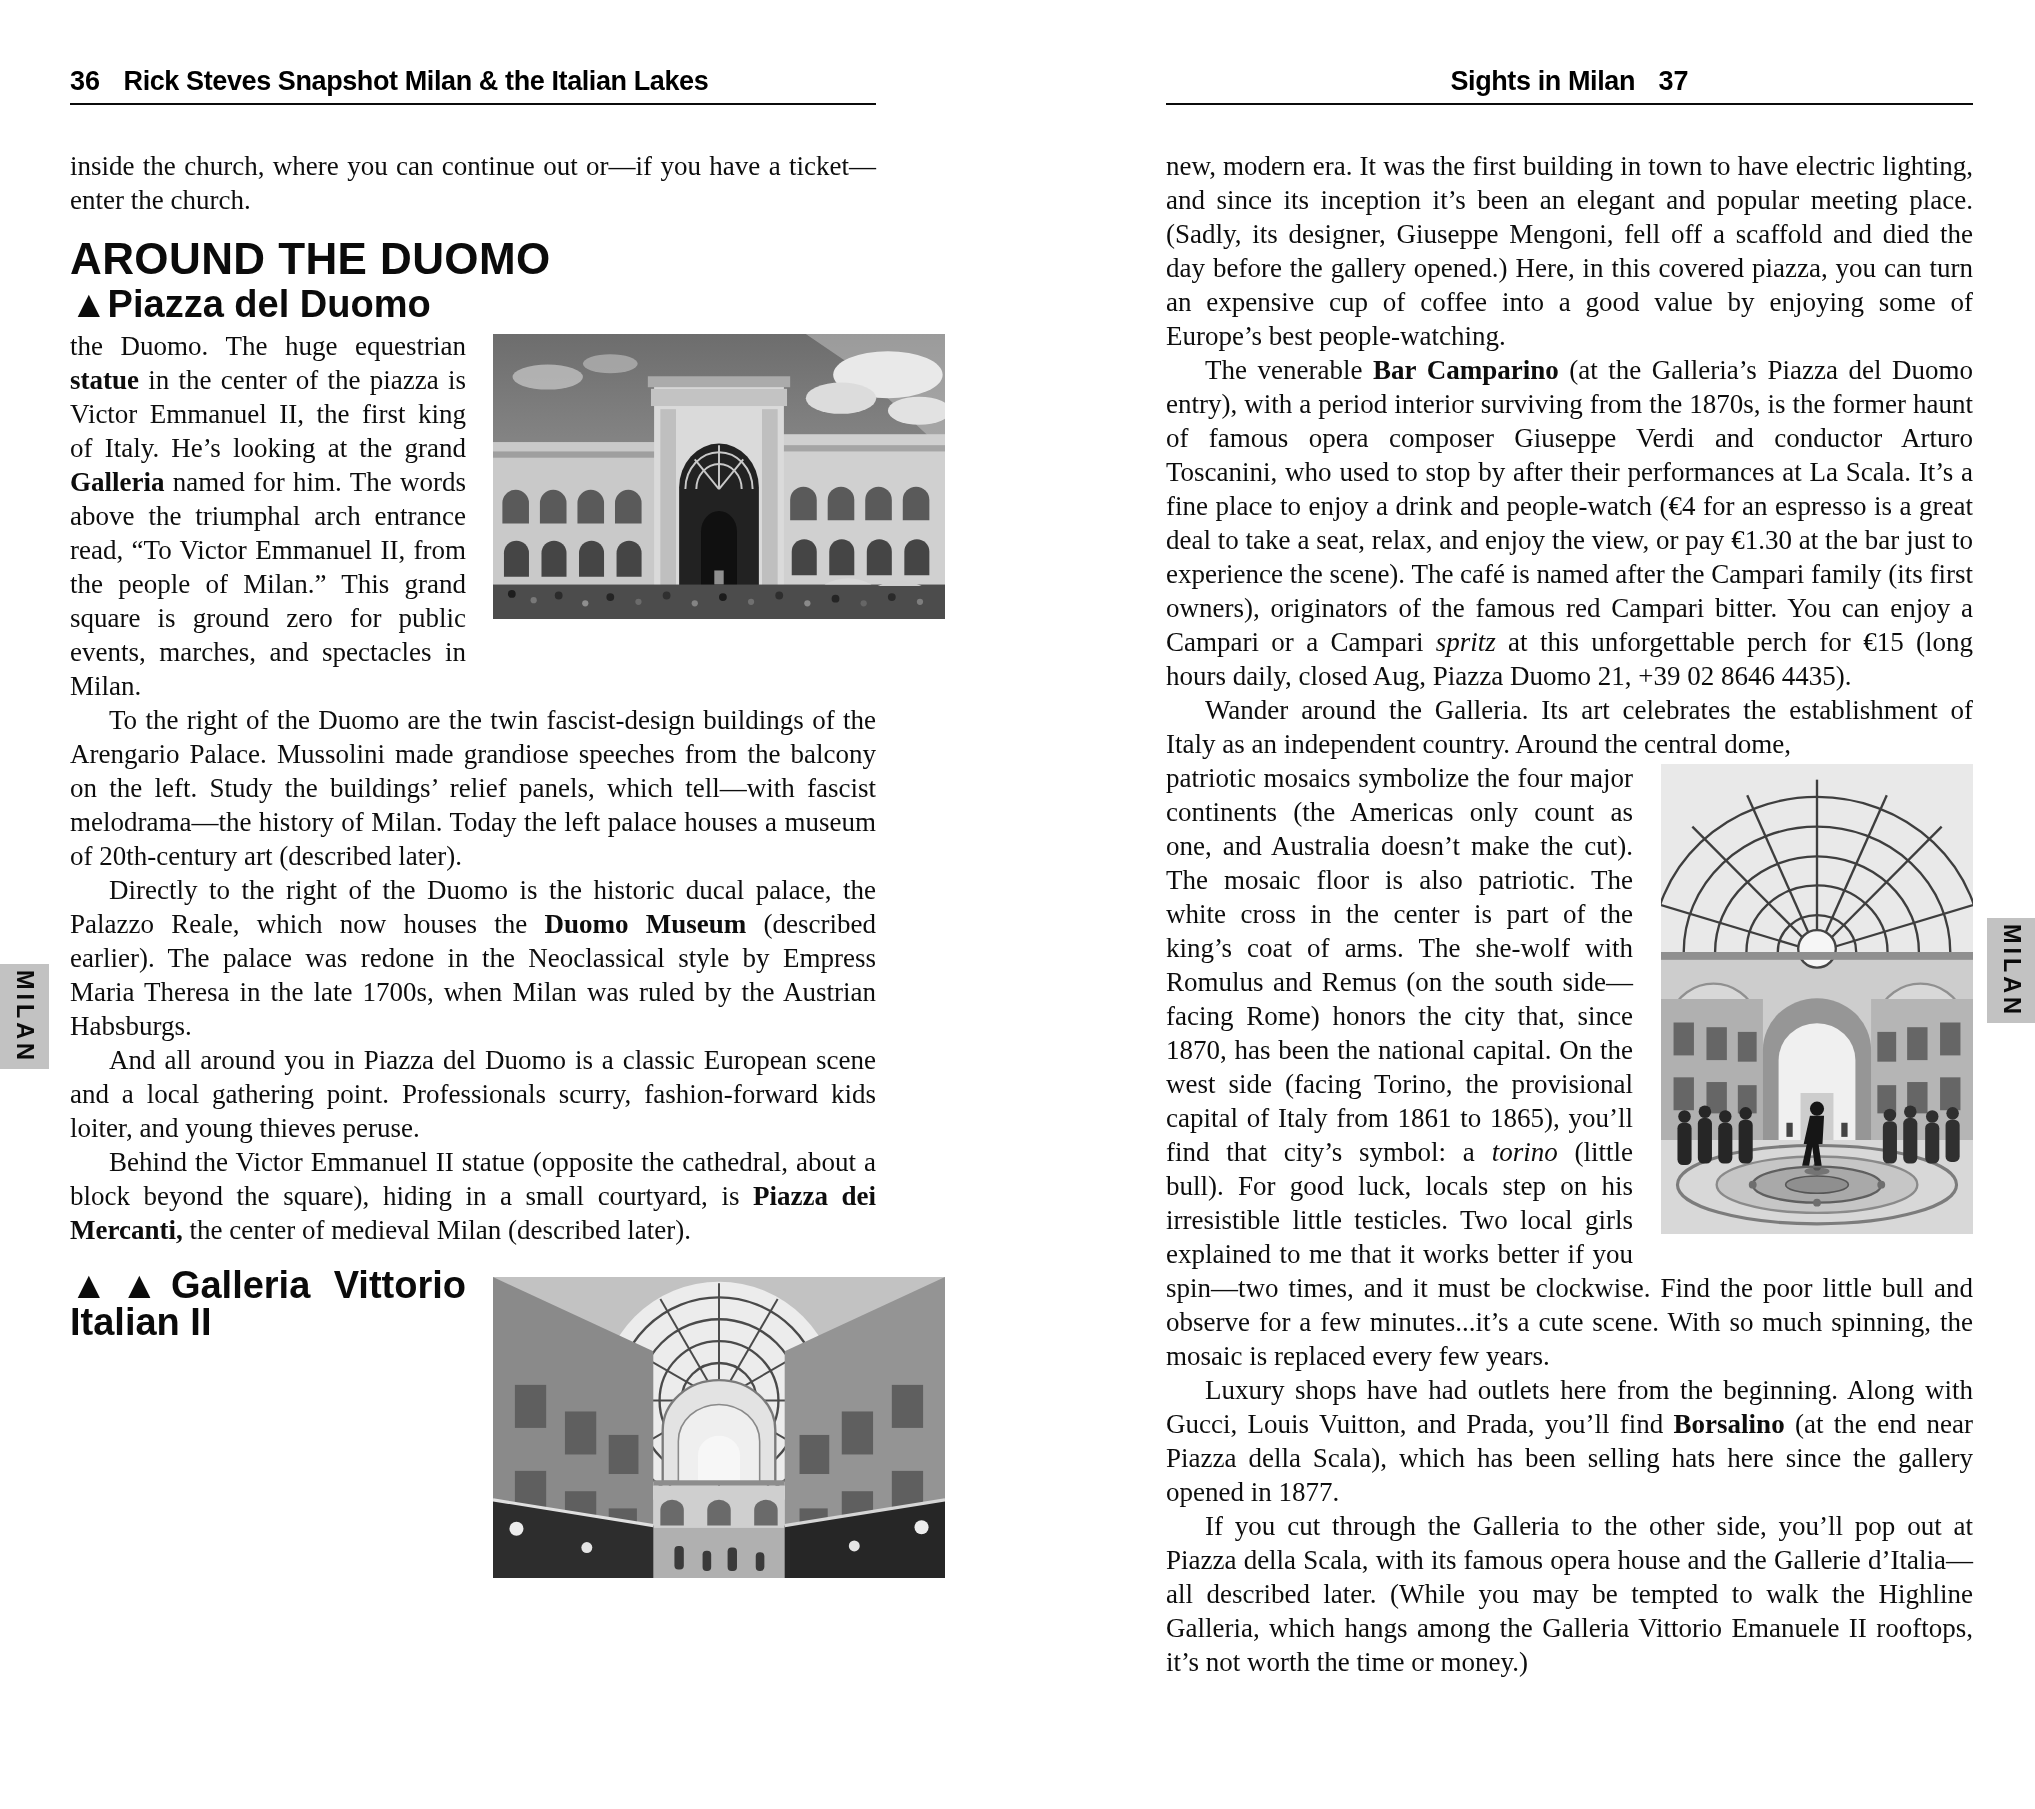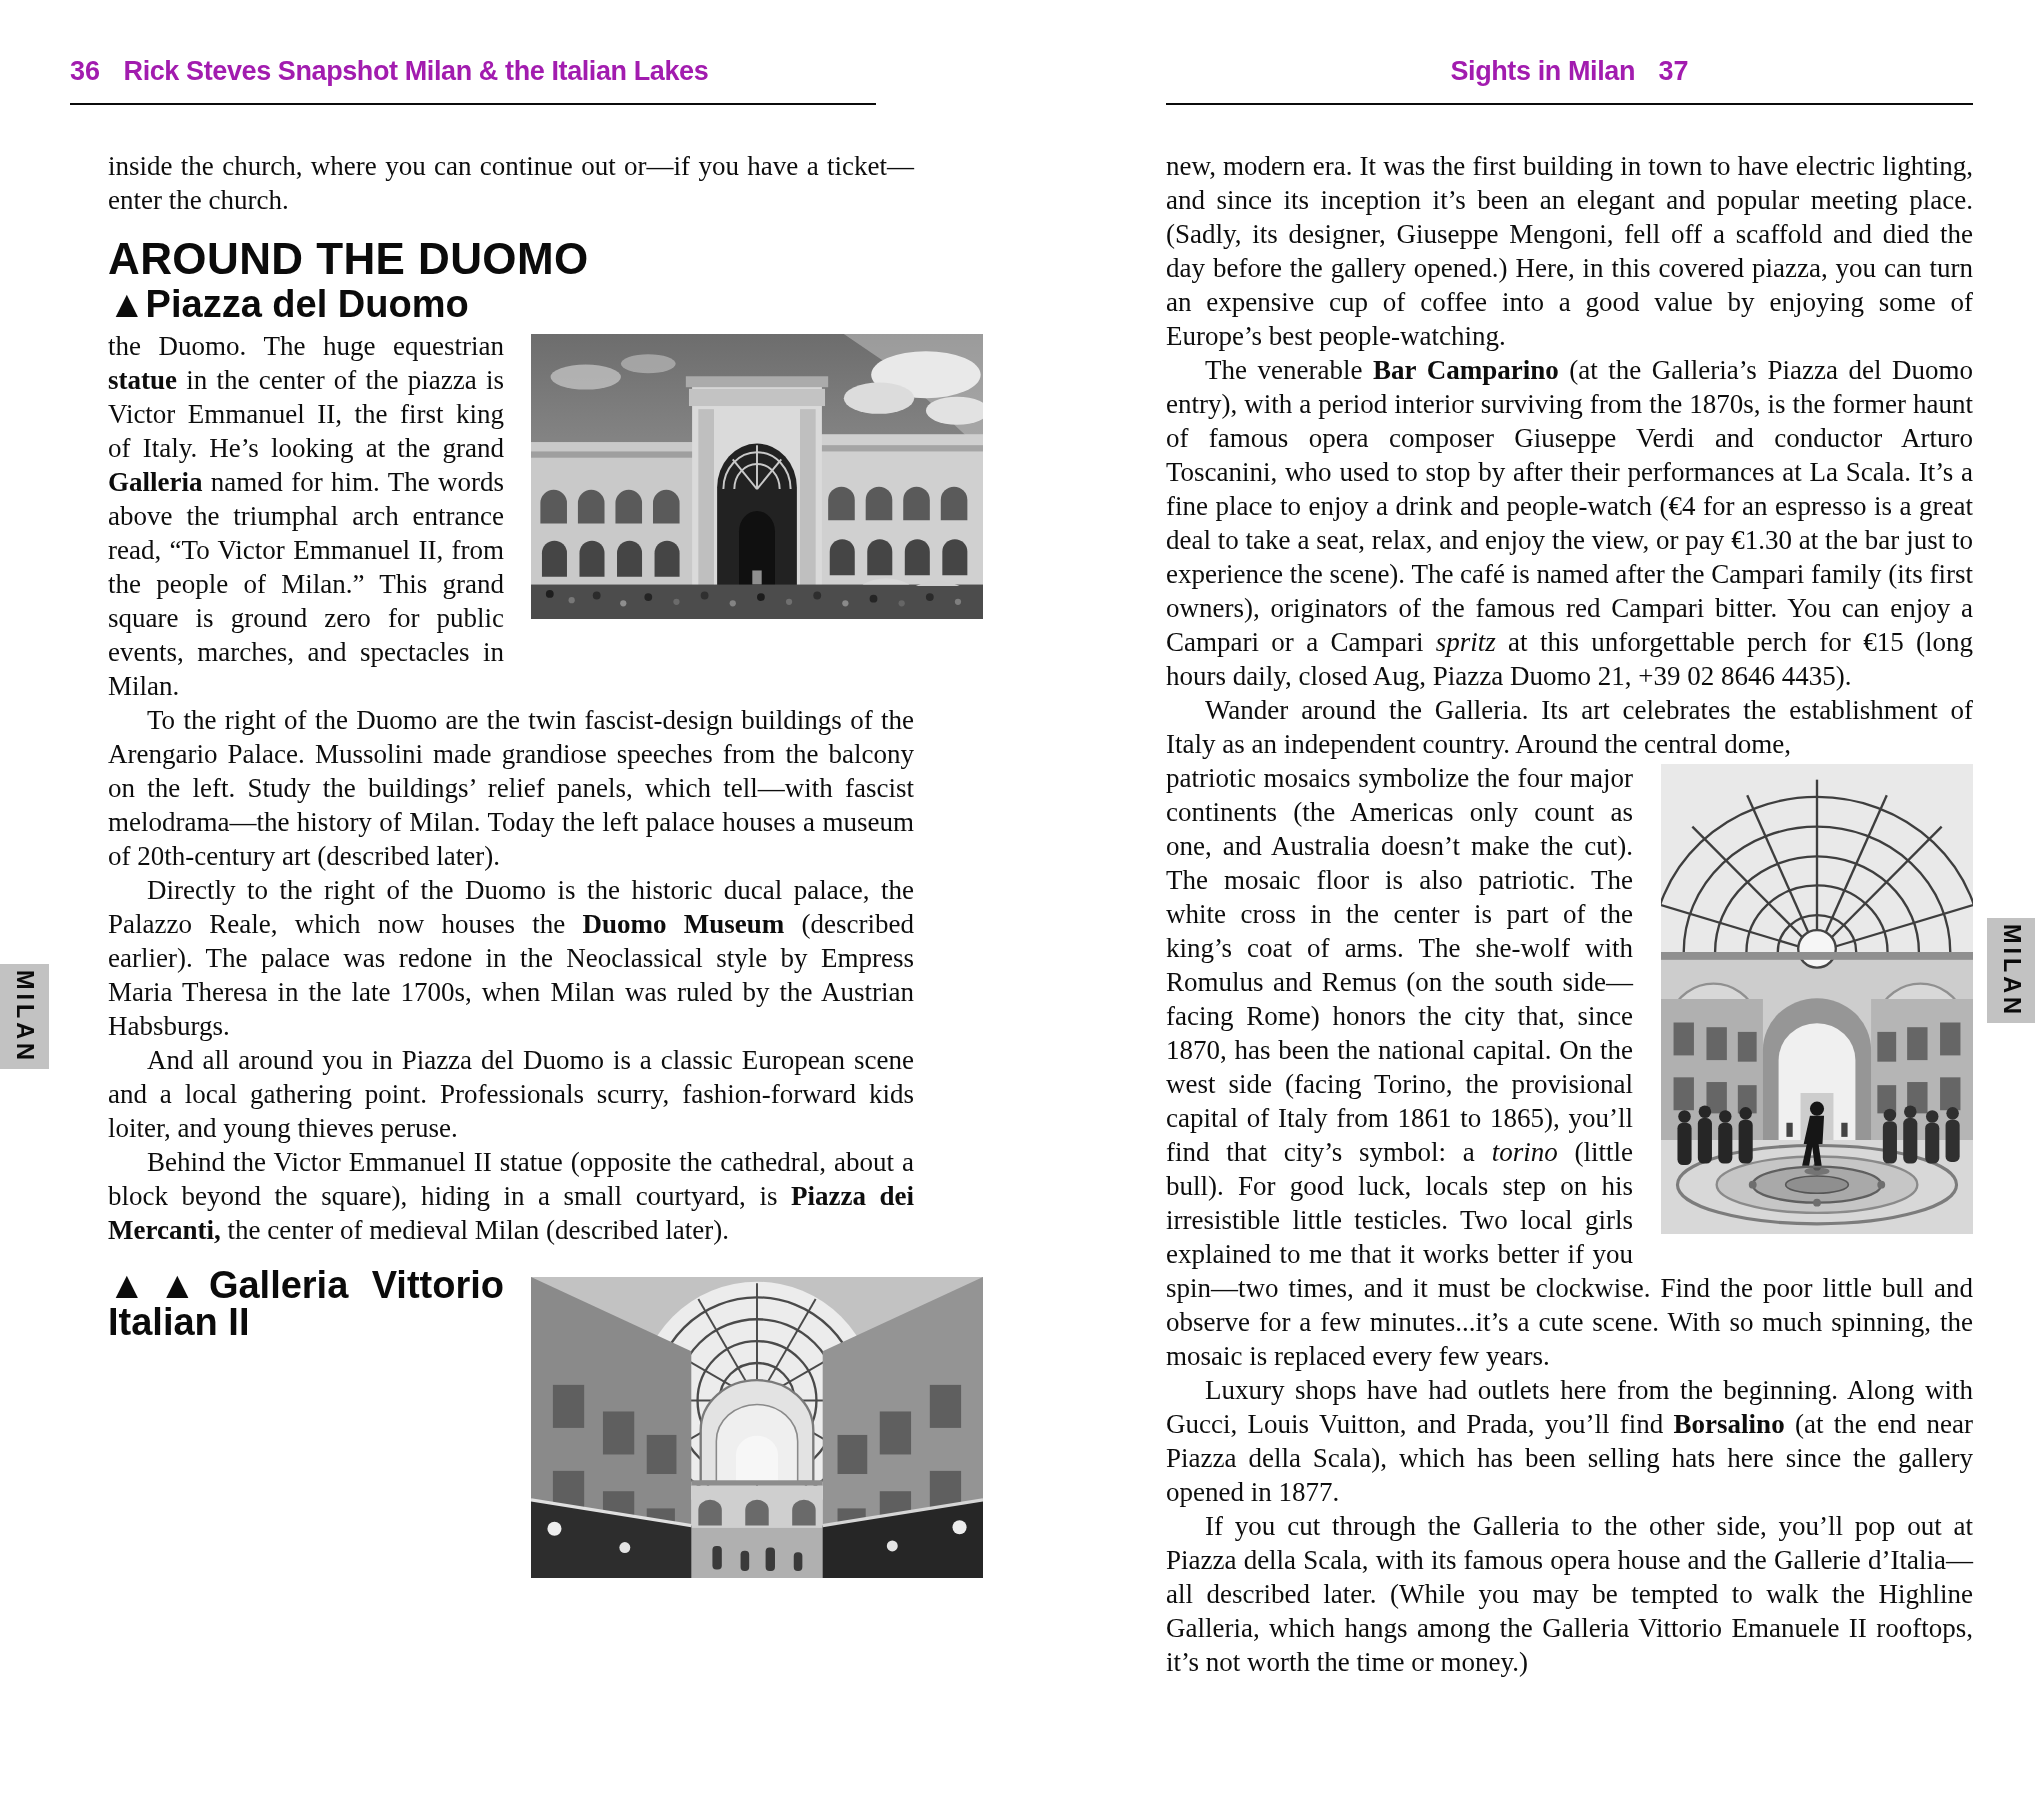--- a/index.html
+++ b/index.html
@@ -3,40 +3,40 @@
 <meta charset="utf-8">
 <style>
   html,body { margin:0; padding:0; }
   body {
     width:2035px; height:1809px; position:relative;
     background:#ffffff; overflow:hidden;
     font-family:"Liberation Serif","DejaVu Serif",serif;
   }
   
   .hdr {
-    position:absolute; top:56px; color:#a21caf;
+    position:absolute; top:66px; color:#000000;
     font-family:"Liberation Sans","DejaVu Sans",sans-serif;
     font-weight:bold; font-size:27px; letter-spacing:-0.4px; white-space:nowrap;
   }
   .hdr-left  { left:70px;  width:806px; }
   .hdr-right { left:1166px; width:807px; text-align:center; }
   .hdr .pgnum { letter-spacing:0; }
   .hdr-left .title  { margin-left:23.5px; }
   .hdr-right .pgnum { margin-left:23.5px; }
   .rule { position:absolute; top:103px; height:2.3px; background:#0b0b0b; }
   .rule-left  { left:70px;  width:806px; }
   .rule-right { left:1166px; width:807px; }
 
   
   .col {
     position:absolute; top:149px; color:#0d0d0d;
     font-size:27px; line-height:34px; text-align:justify;
     hyphens:auto;
   }
-  .col-left  { left:70px;  width:806px;margin-left:38px; }
+  .col-left  { left:70px;  width:806px; }
   .col-right { left:1166px; width:807px; }
   .col p { margin:0; }
   .col p.indent { text-indent:39px; }
   h2,h3 { color:#0b0b0b; font-family:"Liberation Sans","DejaVu Sans",sans-serif; }
   h2 { font-size:44px; line-height:39px; margin:22px 0 7.8px 0; letter-spacing:0.4px; }
   h3 { font-size:38px; line-height:37px; margin:1.6px 0 6.3px 0; }
   .sec2 h3 { margin:20.4px 0 4.7px 0; }
 
   
   .photo { background:#9a9a9a; }

